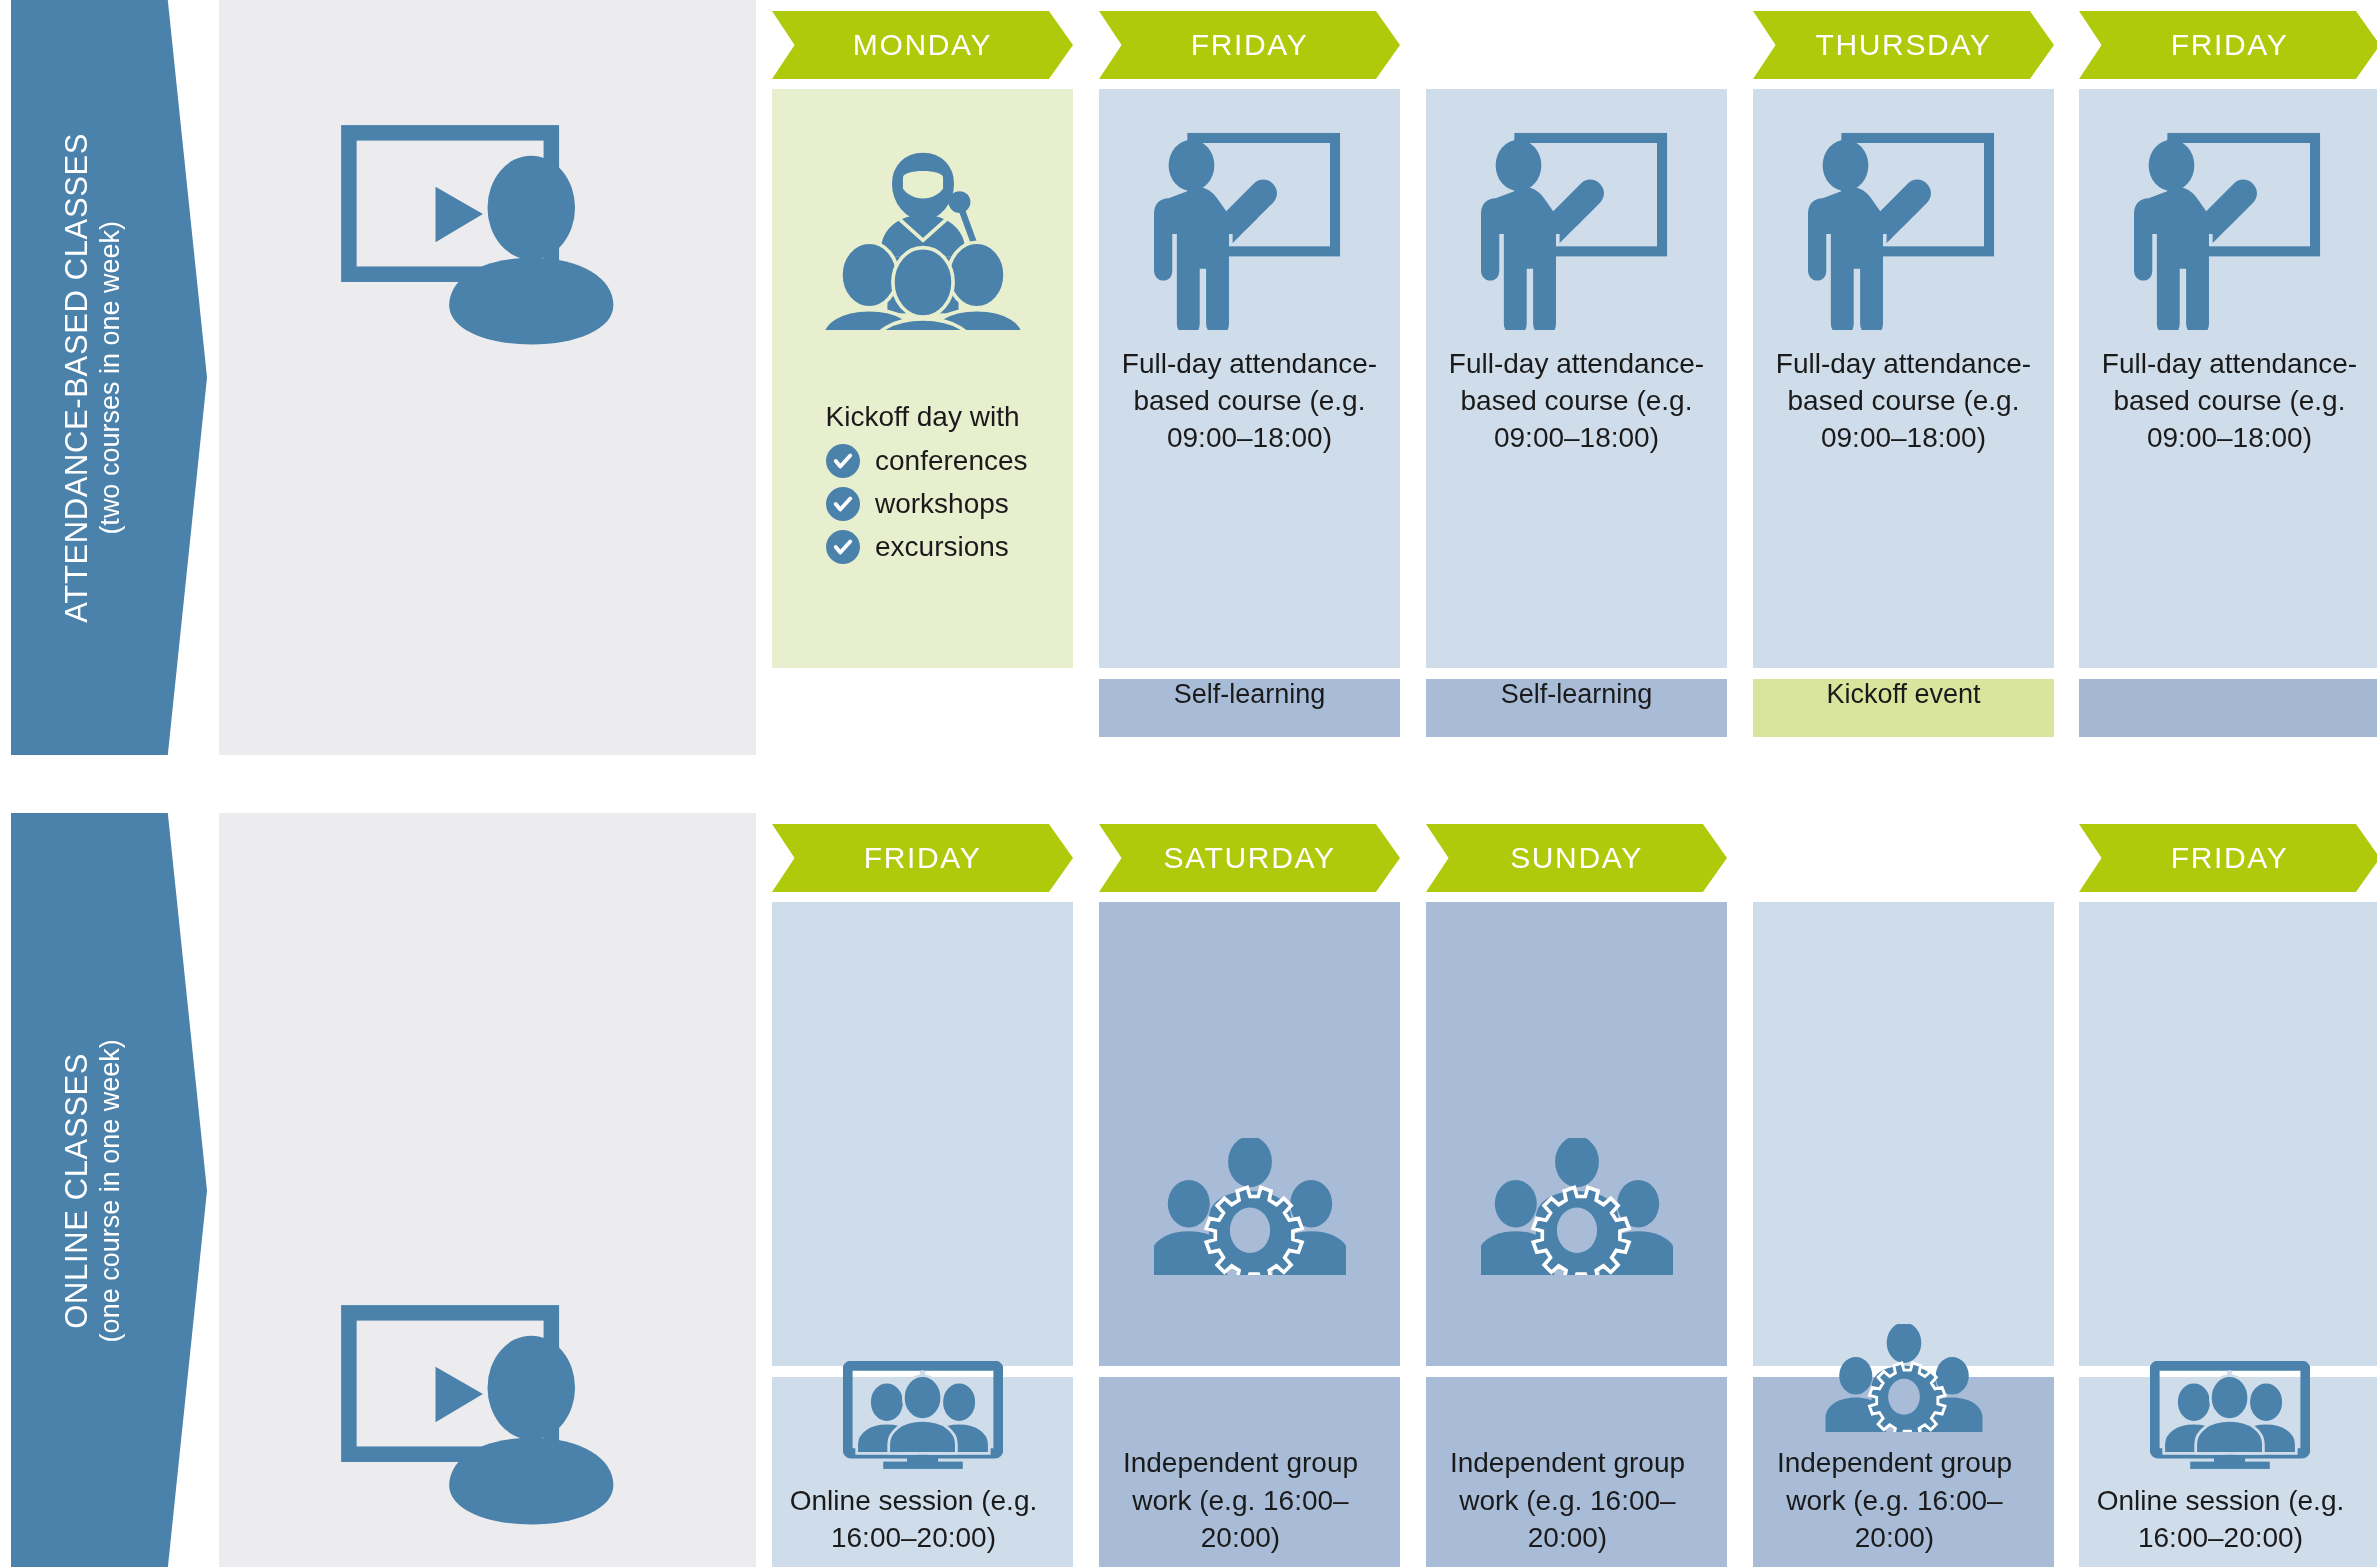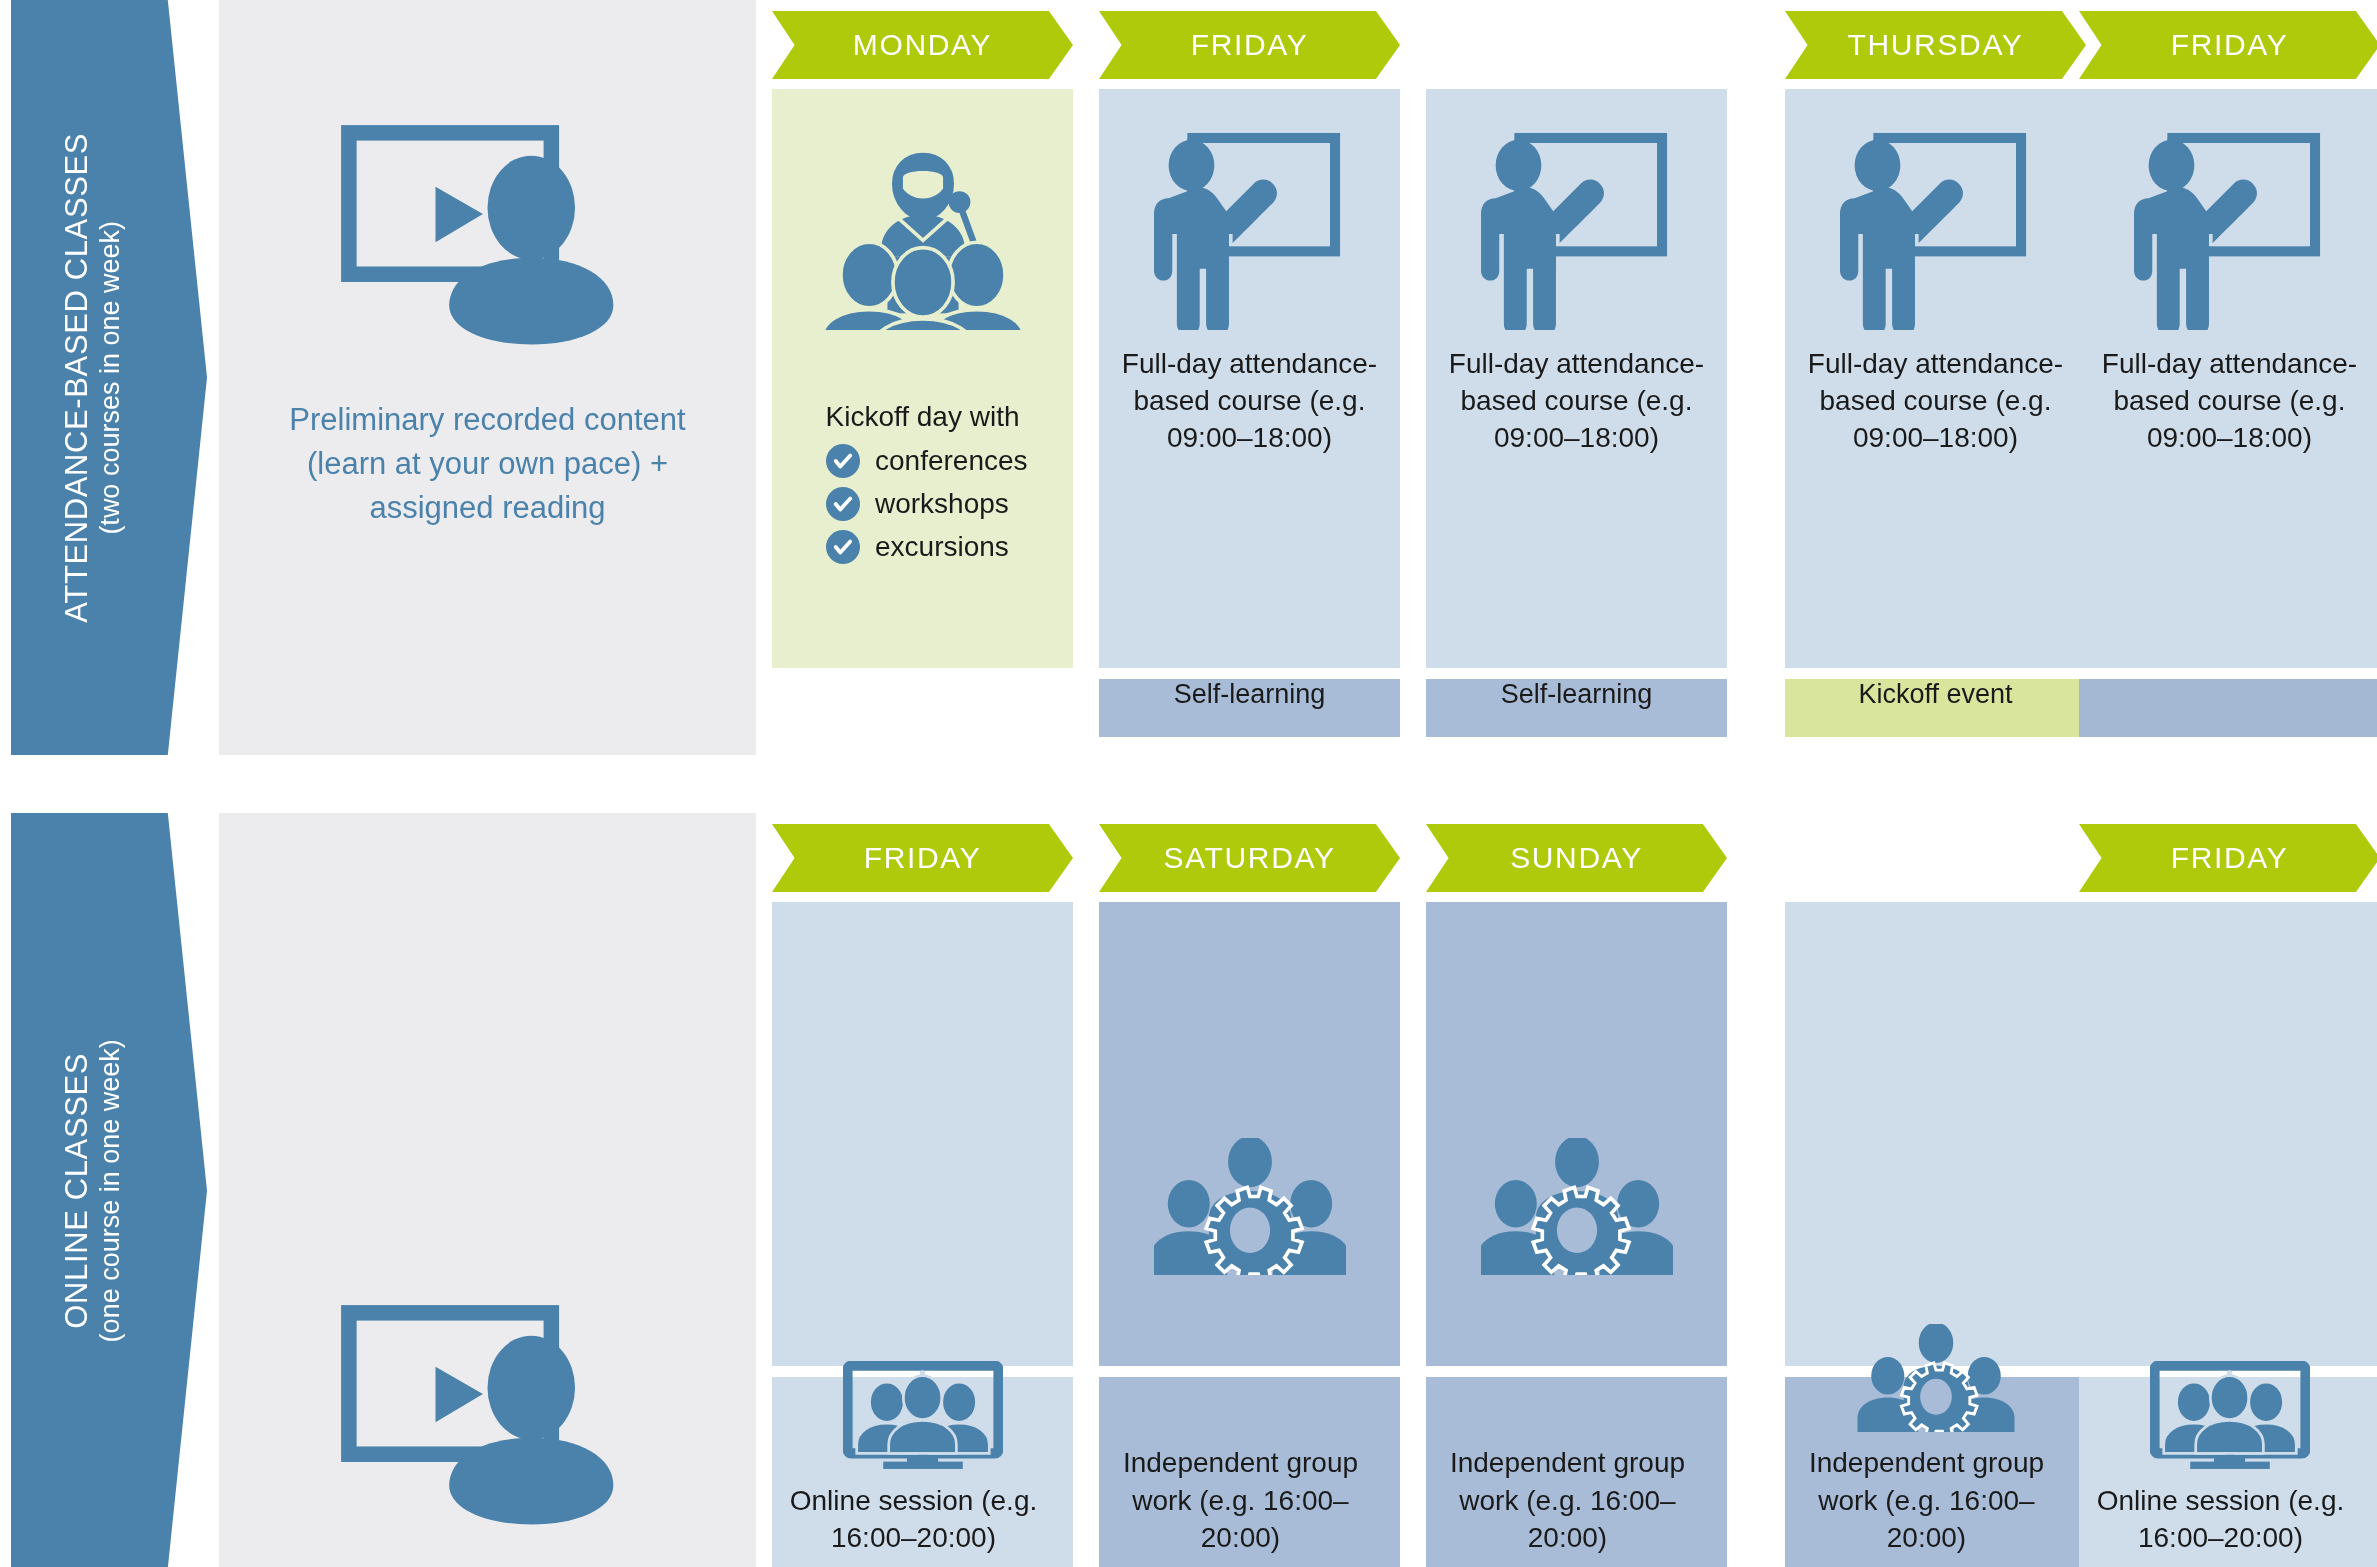--- a/index.html
+++ b/index.html
@@ -53,21 +53,21 @@
     color:#4a82ab;font-size:31px;line-height:1.42;
   }
   .row-bot .intro-icon{margin-top:488px;}
 
   
   .cols{position:absolute;left:772px;top:0;width:1594px;height:100%;}
   .col{position:absolute;top:0;height:100%;width:301px;}
   .col.c0{left:0px;}
   .col.c1{left:327px;}
   .col.c2{left:654px;}
-  .col.c3{left:981px;margin-left:32px;}
+  .col.c3{left:981px;}
   .col.c4{left:1307px;}
 
   
   .dayhead{
     position:absolute;top:11px;left:0;width:301px;height:68px;
     background:#afca0b;
     -webkit-clip-path:polygon(0 0,92% 0,100% 50%,92% 100%,0 100%,7.5% 50%);
     clip-path:polygon(0 0,92% 0,100% 50%,92% 100%,0 100%,7.5% 50%);
     display:flex;align-items:center;justify-content:center;
   }
@@ -152,21 +152,20 @@
       <div class="intro-icon">
         <svg width="301" height="228" viewBox="0 0 330 250">
           <rect x="13" y="13" width="222" height="155" fill="none" stroke="#4a82ab" stroke-width="17"></rect>
           <polygon points="108,72 160,102 108,133" fill="#4a82ab"></polygon>
           <g fill="#4a82ab">
             <ellipse cx="213" cy="95" rx="48" ry="57"></ellipse>
             <path d="M213 150 c-54 0 -90 22 -90 52 c0 26 40 43 90 43 c50 0 90 -17 90 -43 c0 -30 -36 -52 -90 -52 z"></path>
           </g>
         </svg>
       </div>
-      <div class="intro-text">Preliminary recorded content (learn at your own pace) + assigned reading</div>
     </div>
 
     <div class="cols">
 
       <div class="col c0">
         <div class="dayhead">
           <span>MONDAY</span>
         </div>
         <div class="cell-main tone-kick">
           <div class="icon-wrap">

